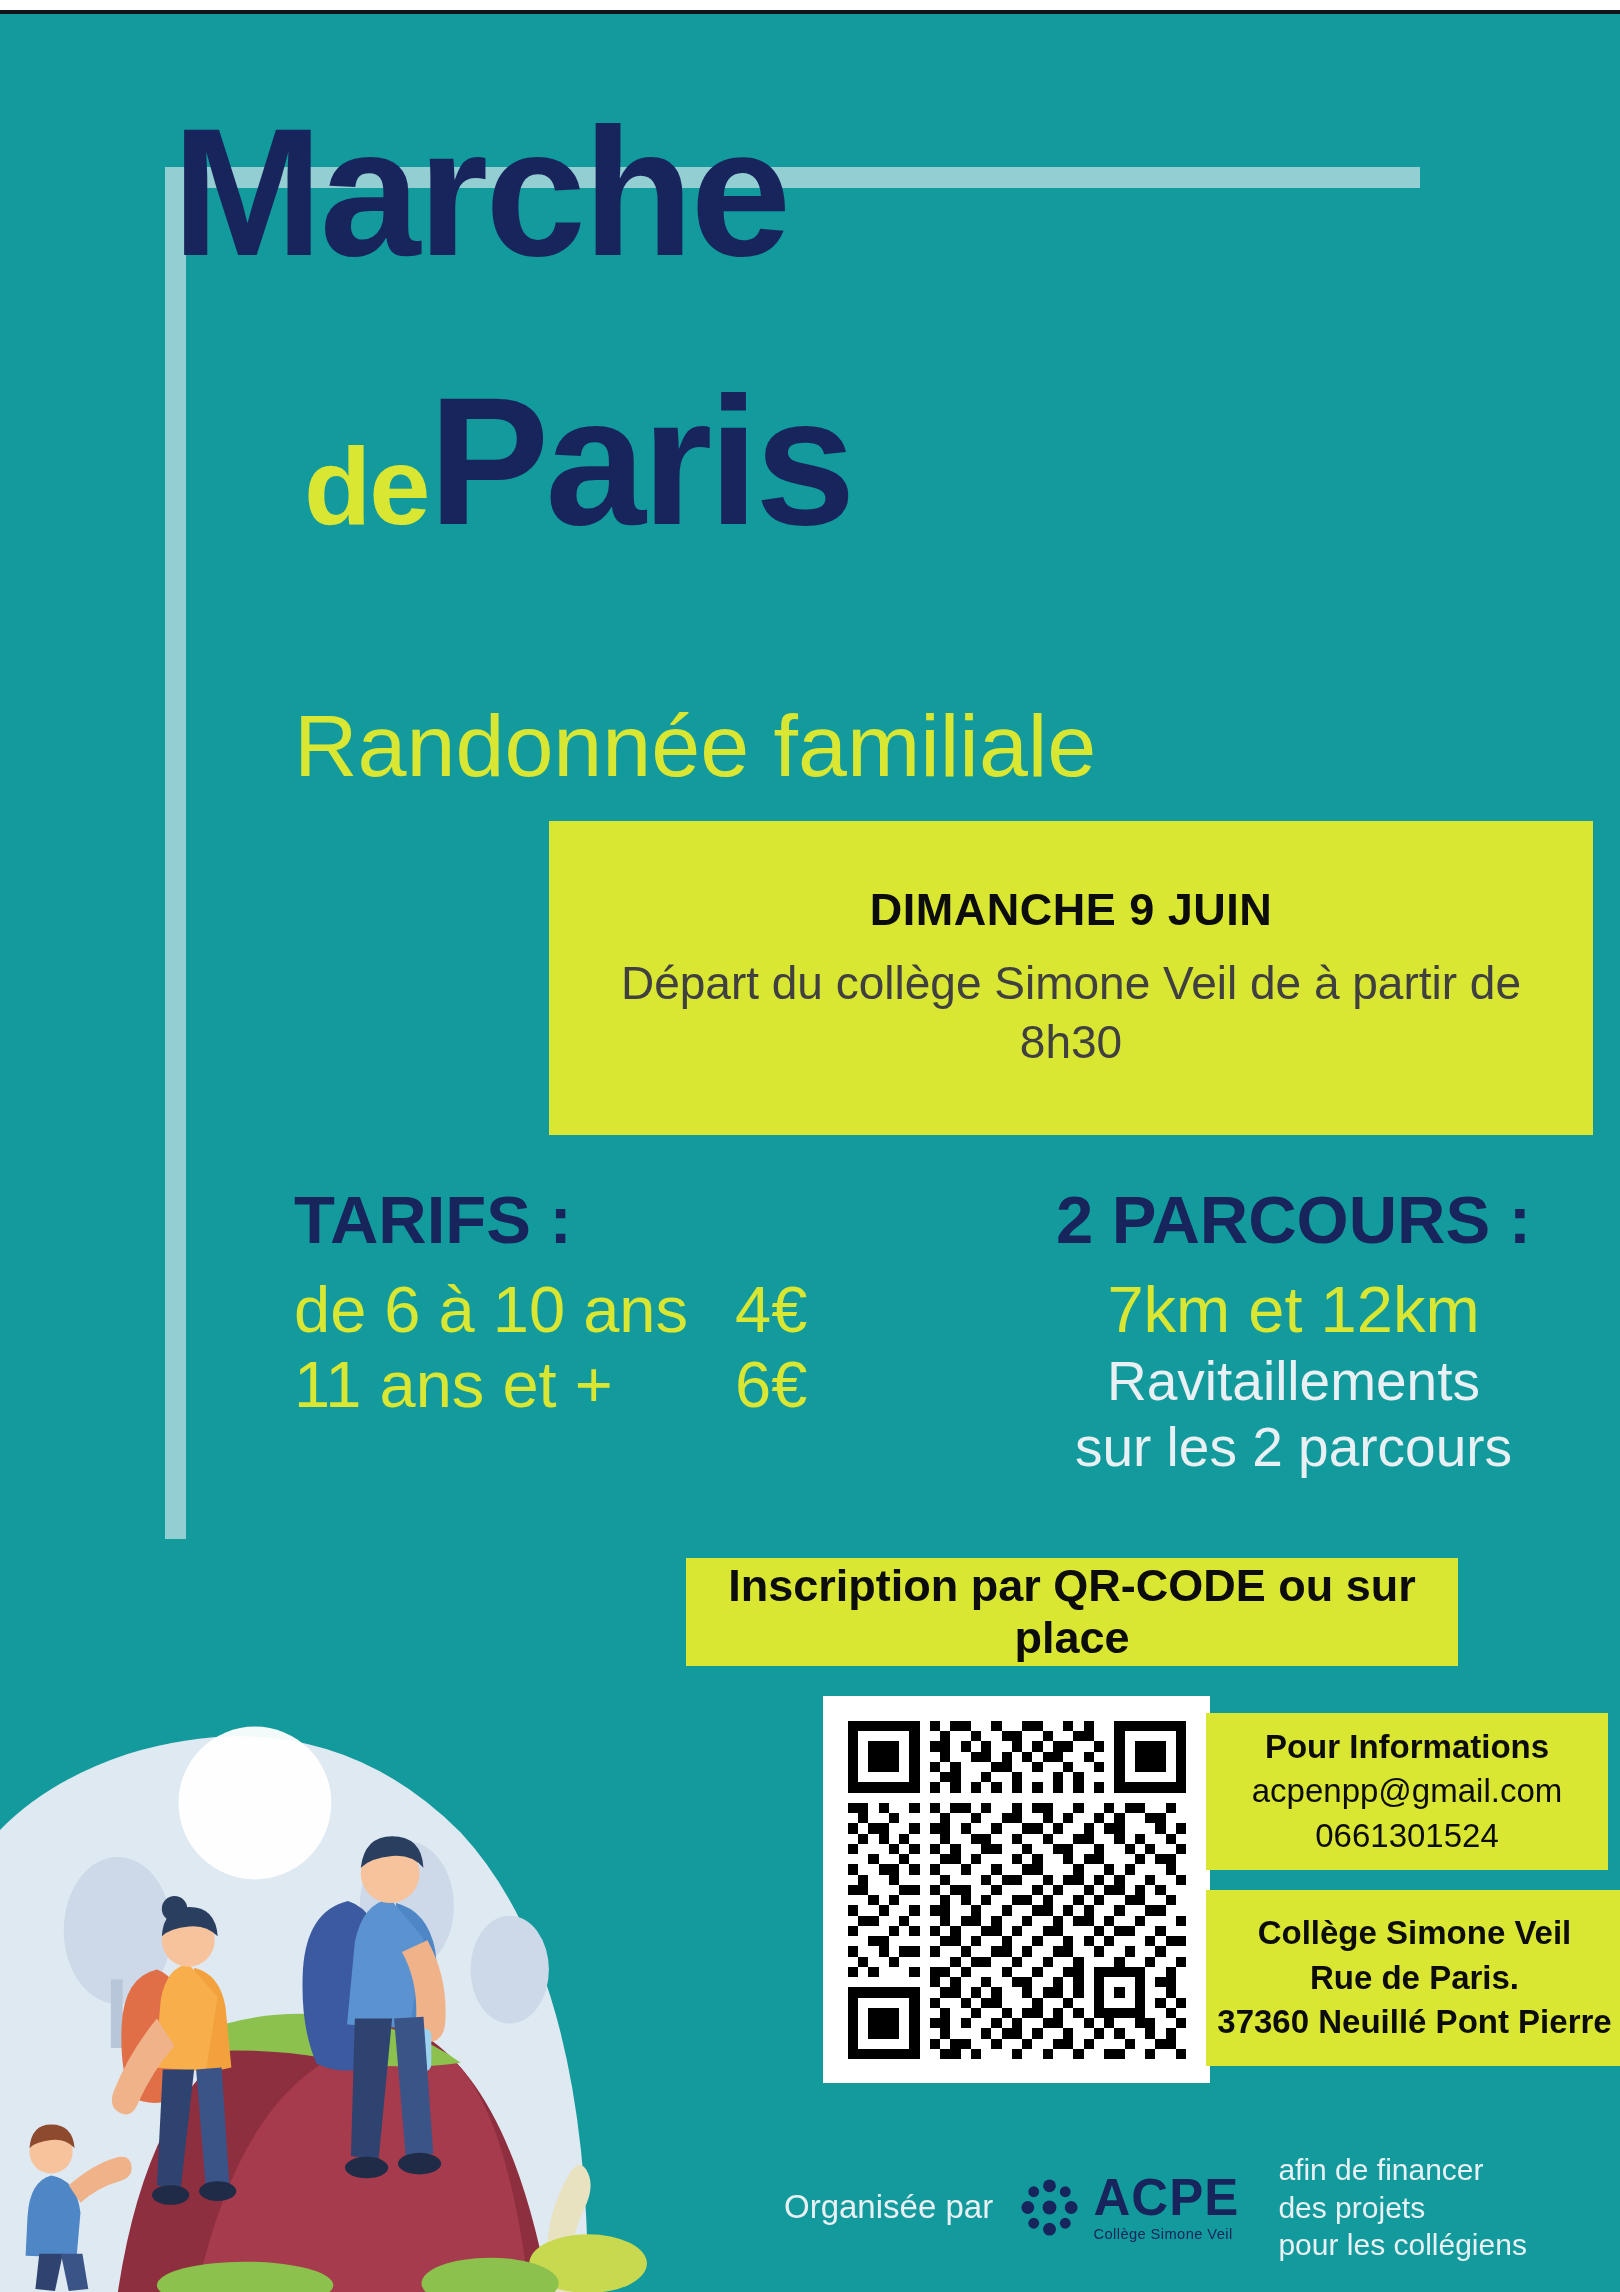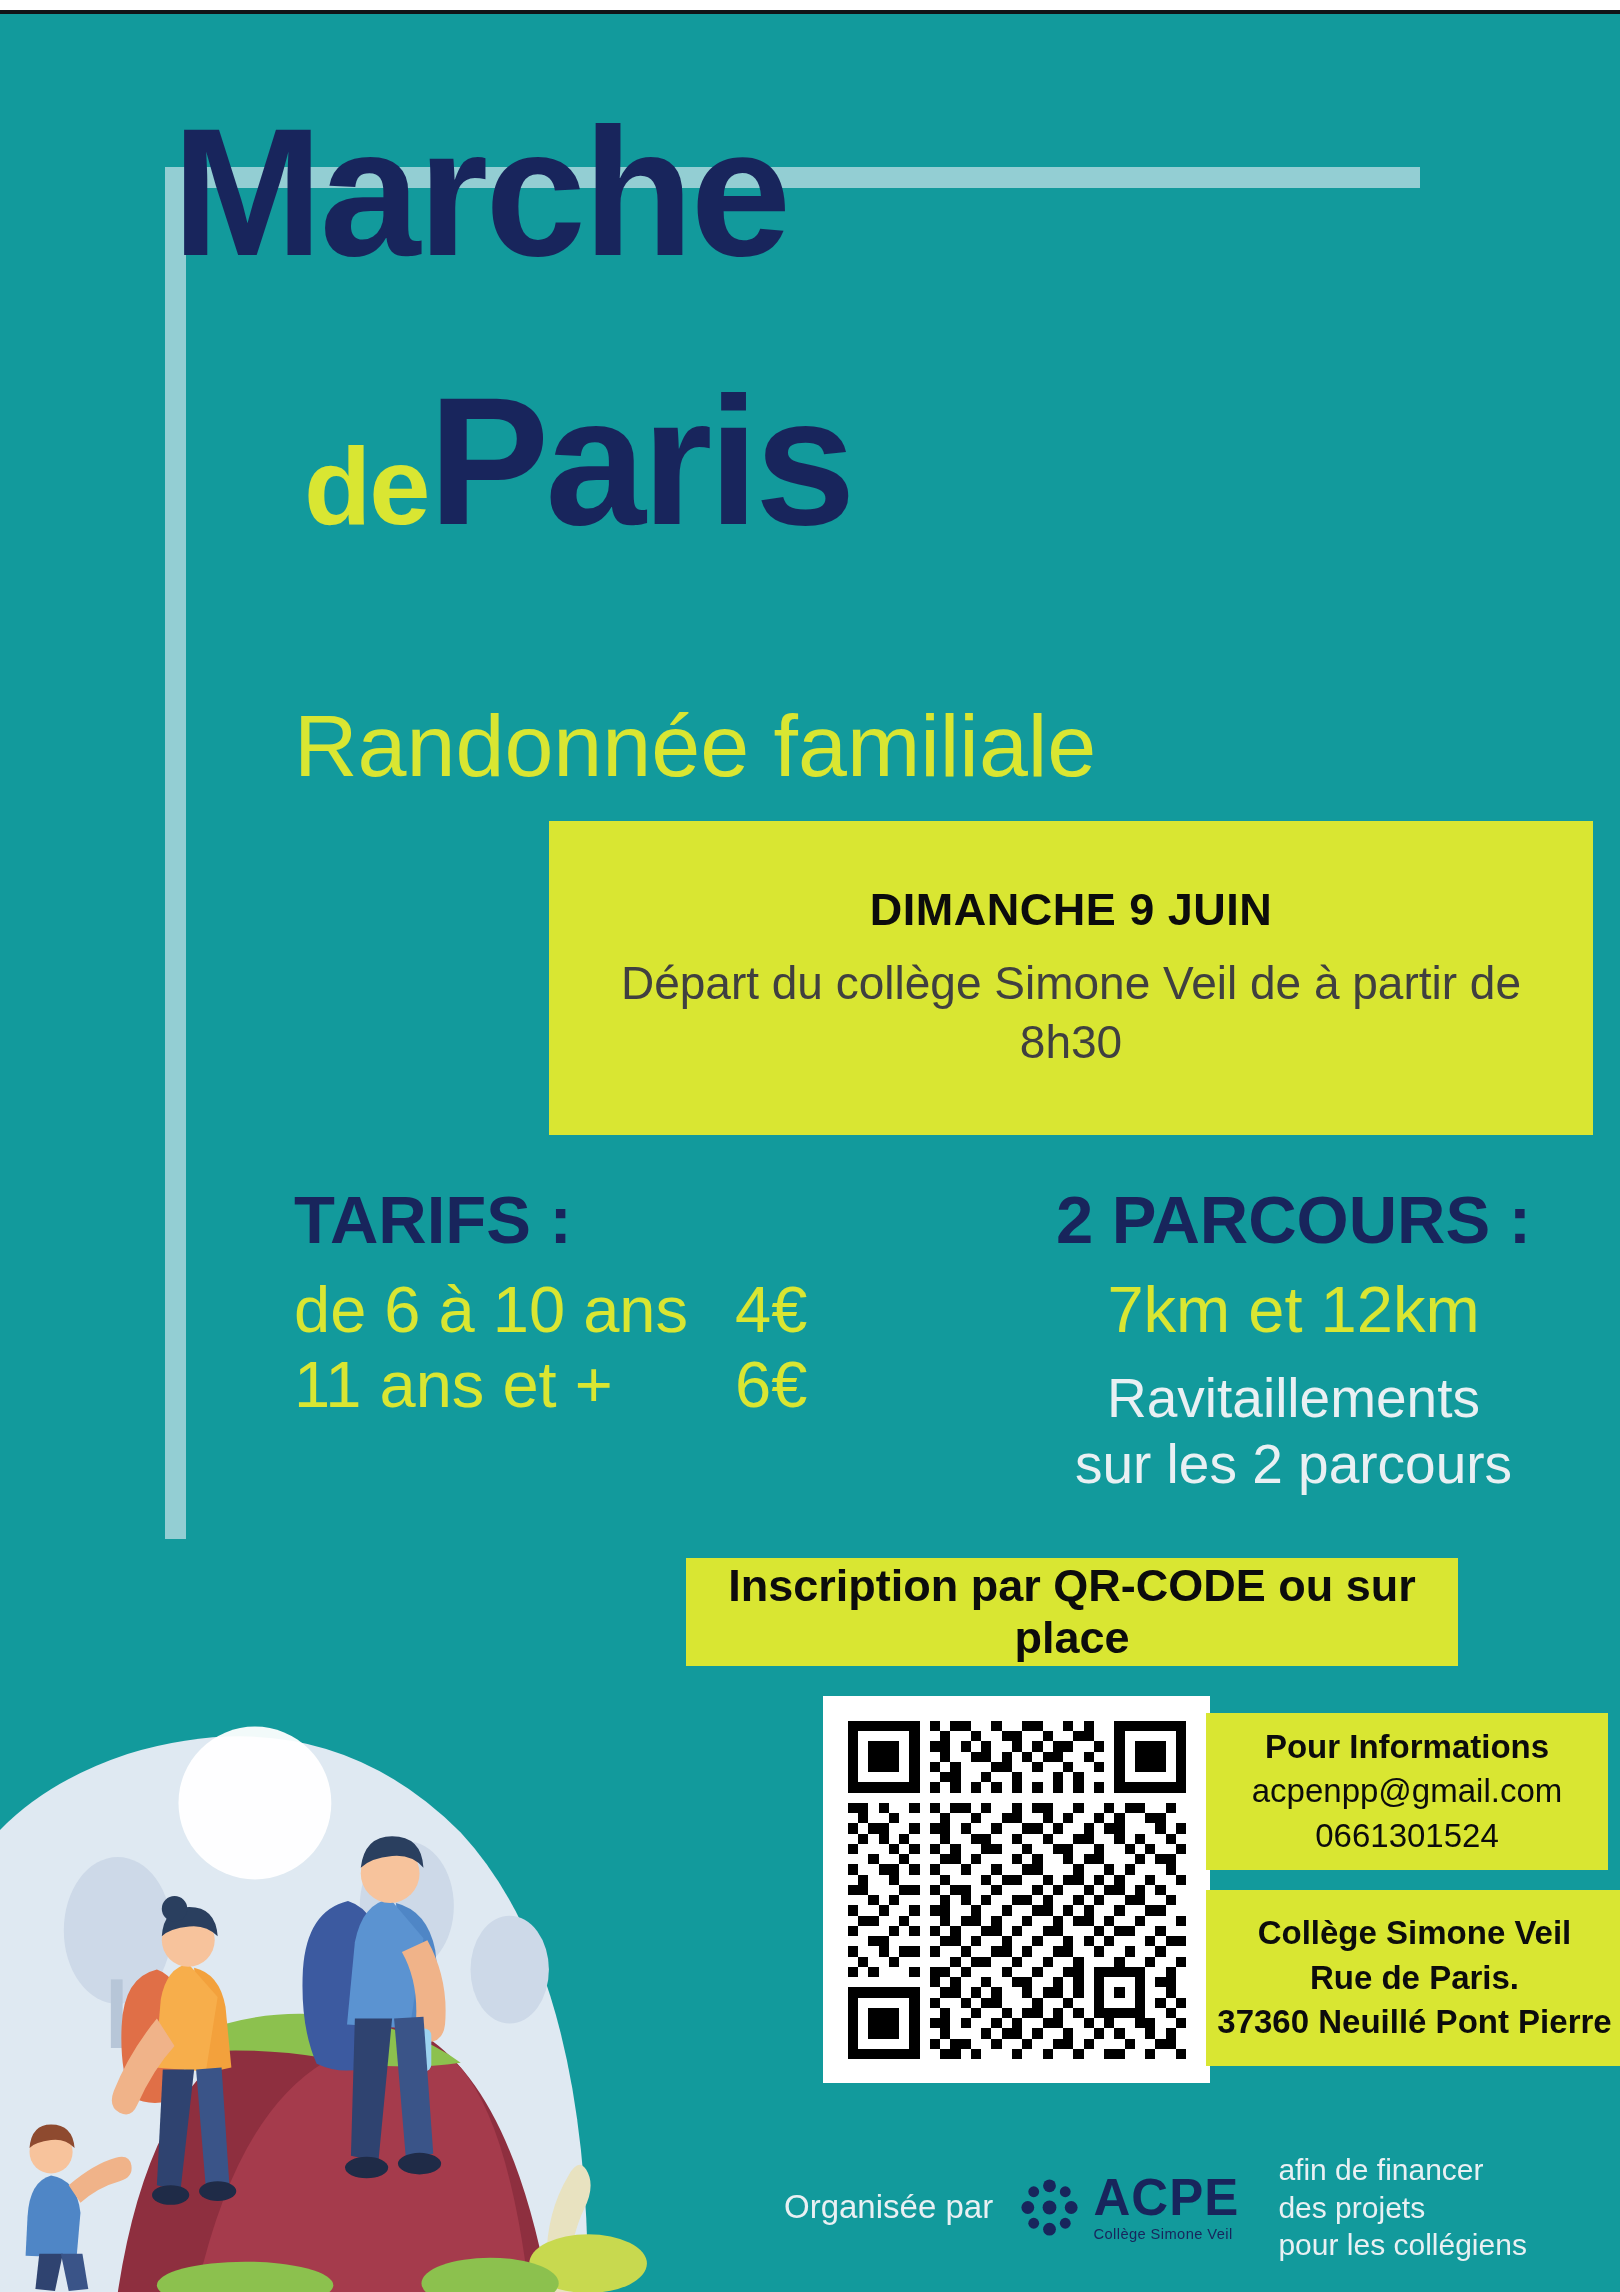--- a/index.html
+++ b/index.html
@@ -90,21 +90,21 @@
   }
 
   .parcours {
     position:absolute; left:1029px; top:1181px; width:529px;
     text-align:center;
   }
   .parcours-h {
     font-size:67px; font-weight:bold; color:#18255c; margin-bottom:13.7px;
   }
   .parcours-km {
-    font-size:65px; color:#d9e632; margin-bottom:18px;
+    font-size:65px; color:#d9e632; margin-bottom:1px;
   }
   .parcours-rav {
     font-size:55px; color:#e9f0f3; line-height:1.2;
   }
 
   
   .inscr-banner {
     position:absolute; left:686px; top:1558px;
     width:772px; height:108px;
     background:#d9e632;

